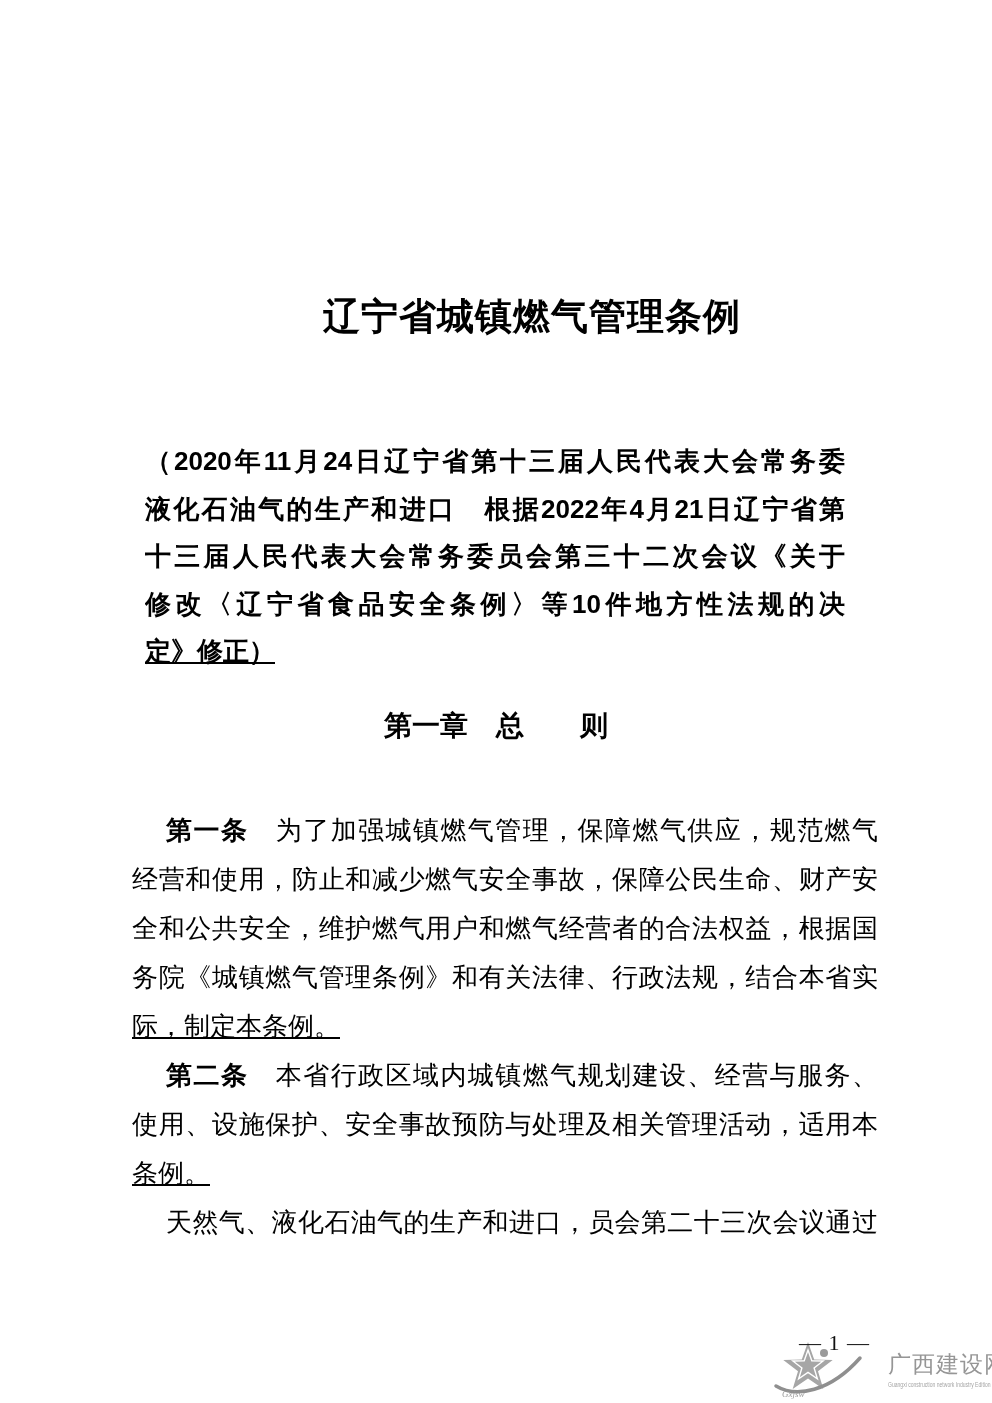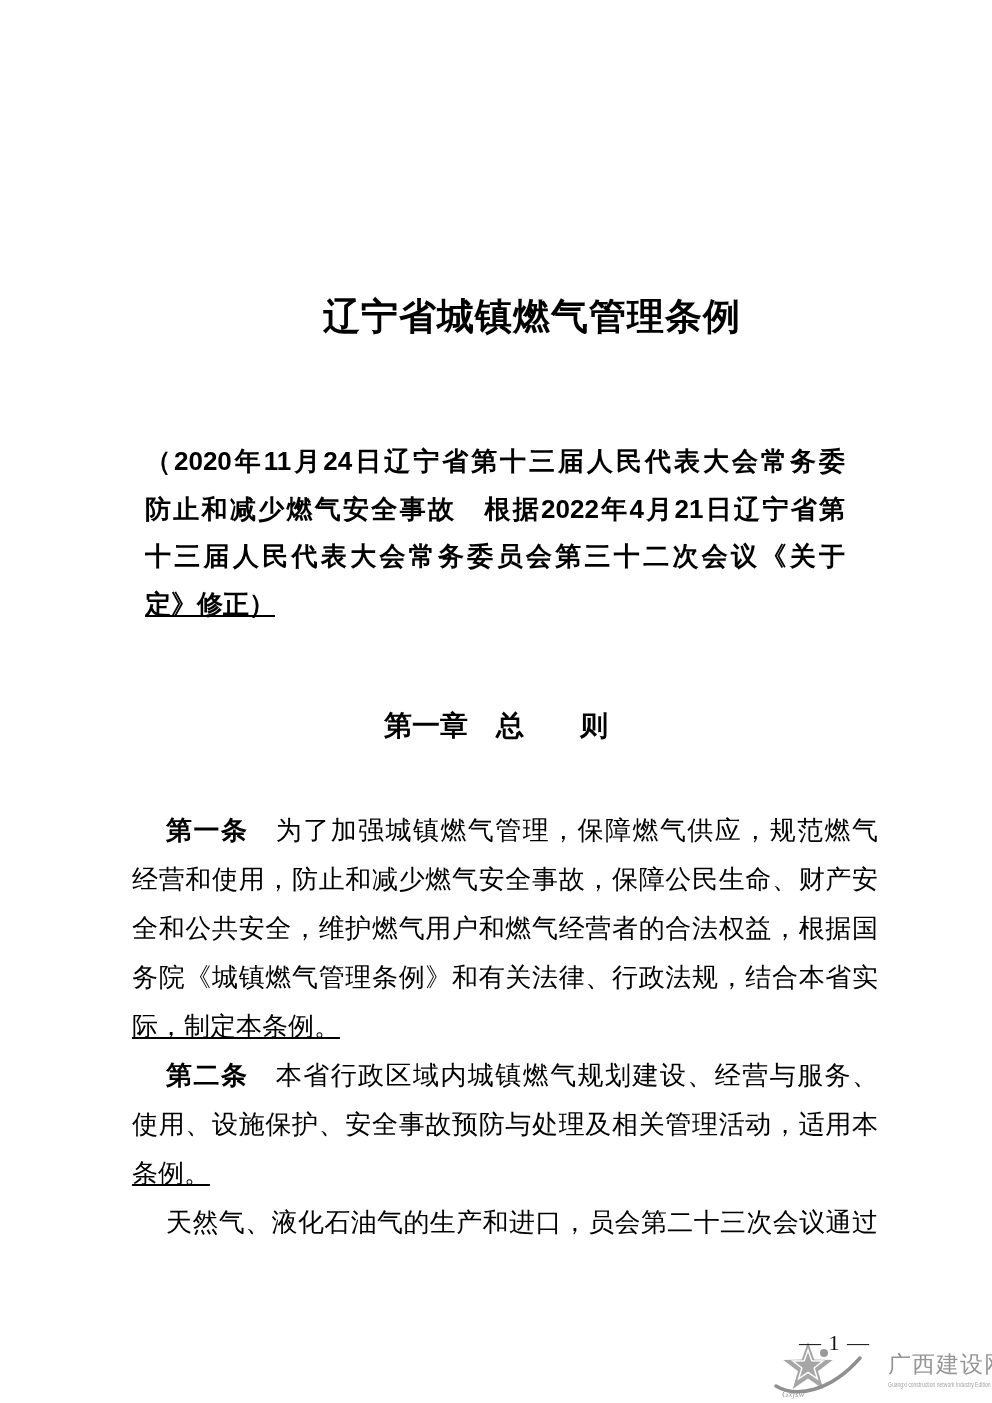--- a/index.html
+++ b/index.html
@@ -136,22 +136,23 @@
 </style>
 </head>
 <body>
 
 <div class="page">
 
   <h1 class="doc-title">辽宁省城镇燃气管理条例</h1>
 
   <div class="intro">
     <div class="line j">（2020年11月24日辽宁省第十三届人民代表大会常务委</div>
-    <div class="line j">防止和减少燃气安全事故　根据2022年4月21日辽宁省第</div>
+    <div class="line j">液化石油气的生产和进口　根据2022年4月21日辽宁省第</div>
     <div class="line j">十三届人民代表大会常务委员会第三十二次会议《关于</div>
+    <div class="line j">修改〈辽宁省食品安全条例〉等10件地方性法规的决</div>
     <div class="line l">定》修正）</div>
   </div>
 
   <h2 class="chapter">第一章　总　　则</h2>
 
   <div class="body-text">
 
     <div class="line j indent">
       <span class="art-label">第一条</span><span>　为了加强城镇燃气管理，保障燃气供应，规范燃气</span>
     </div>

